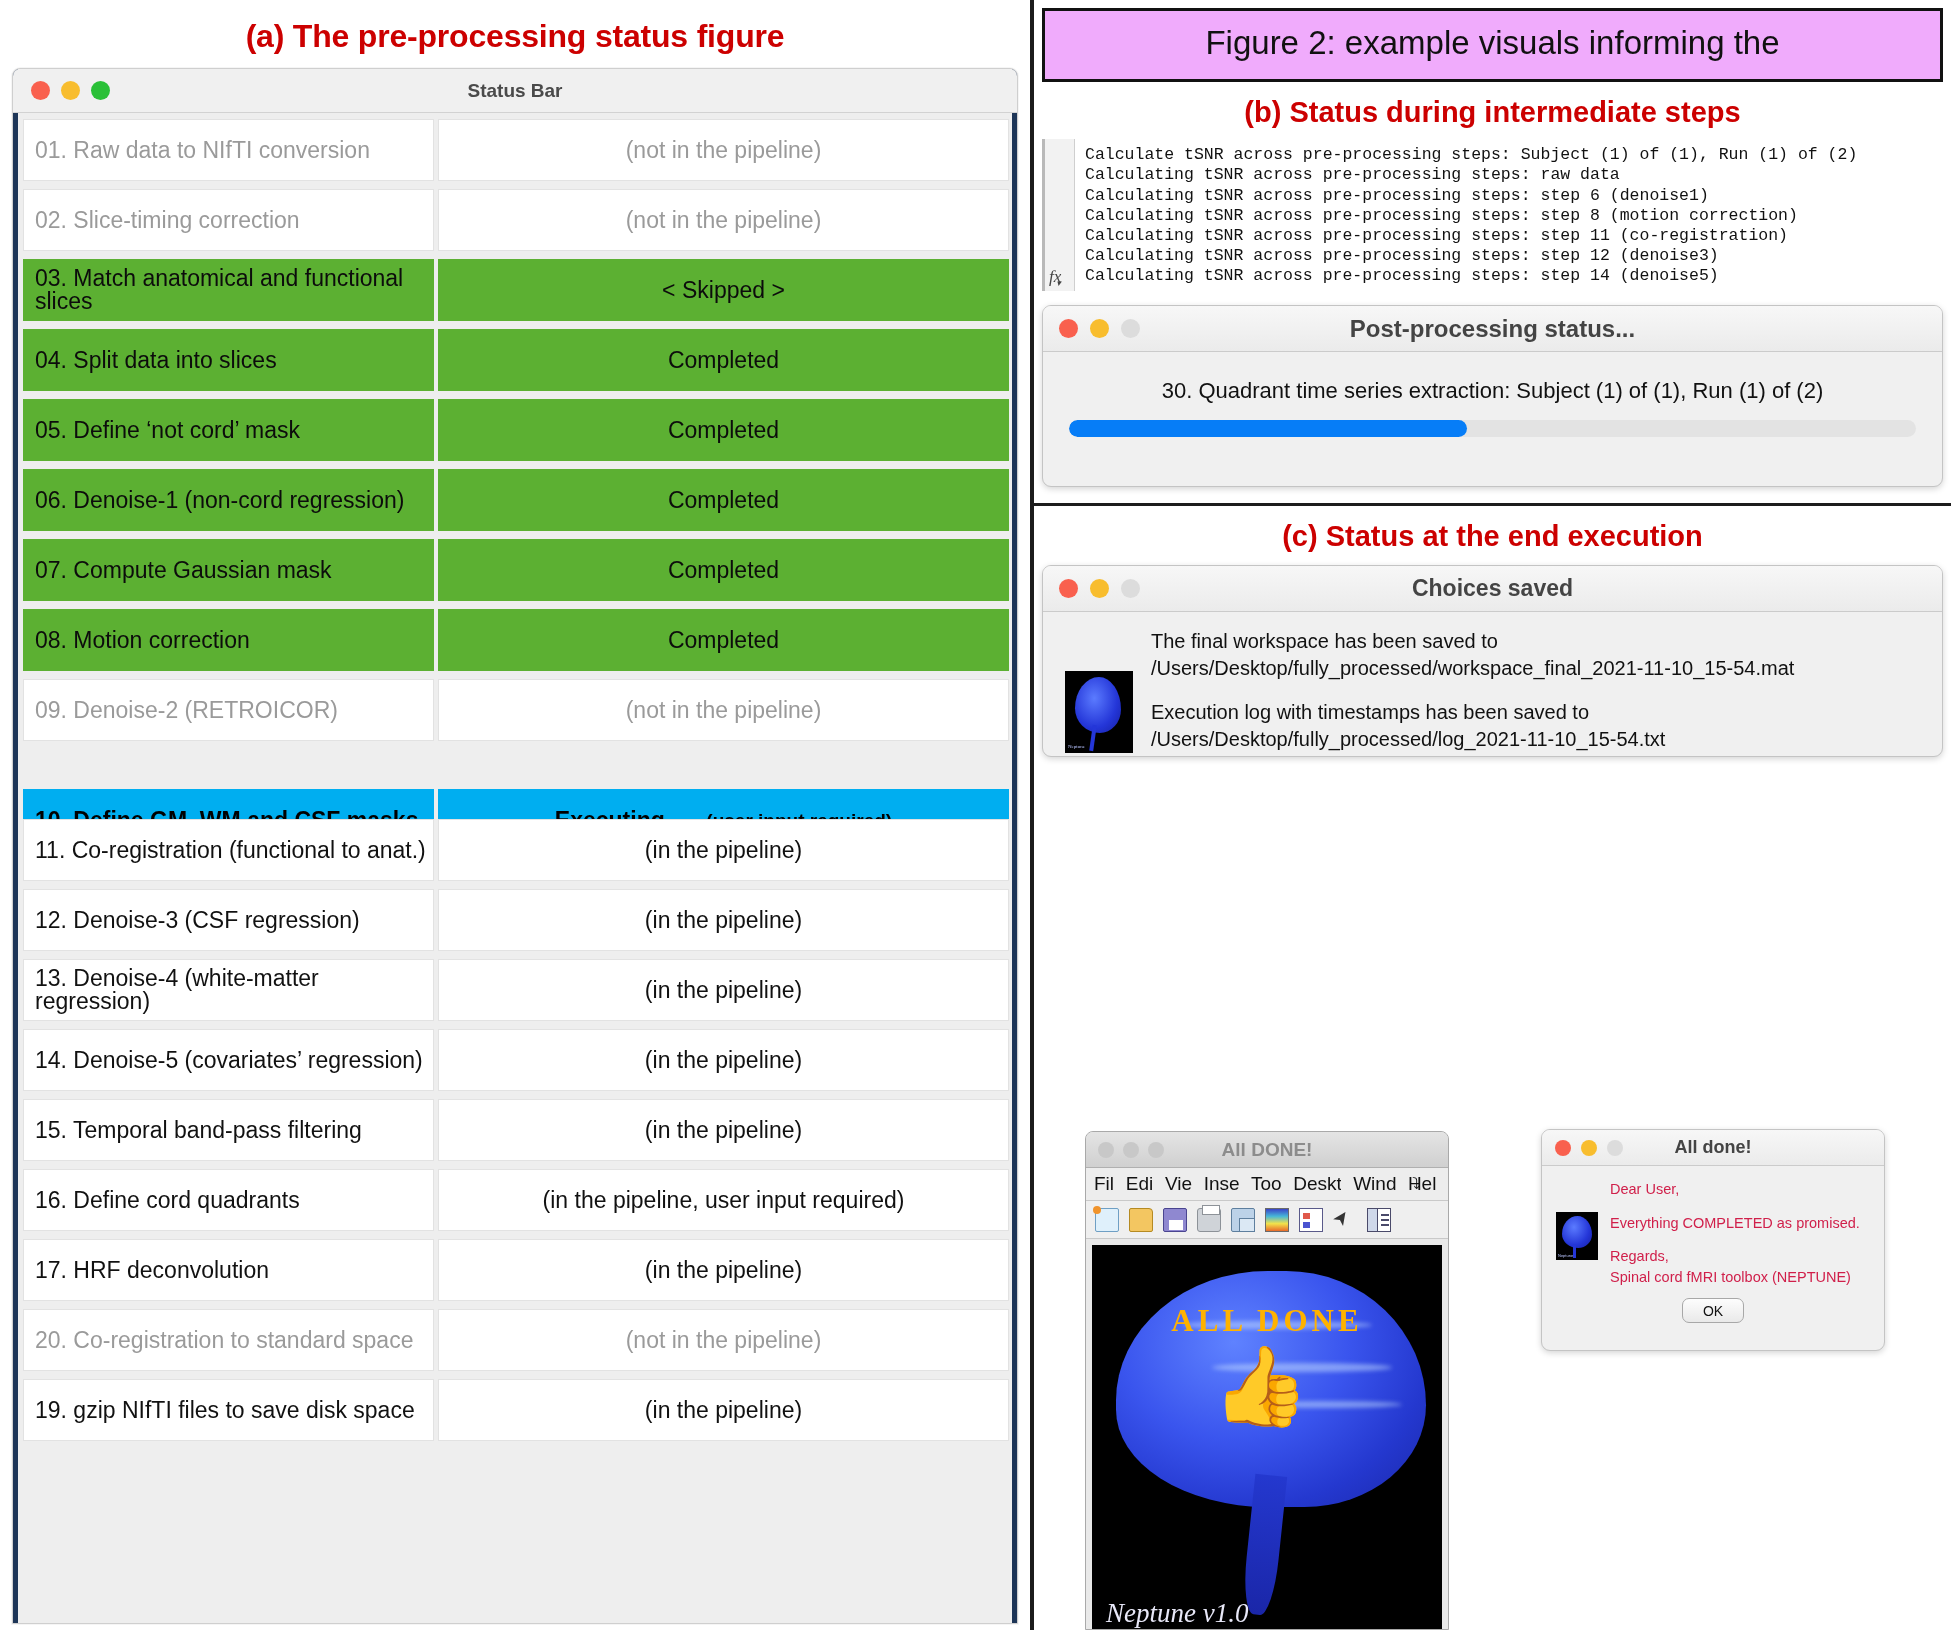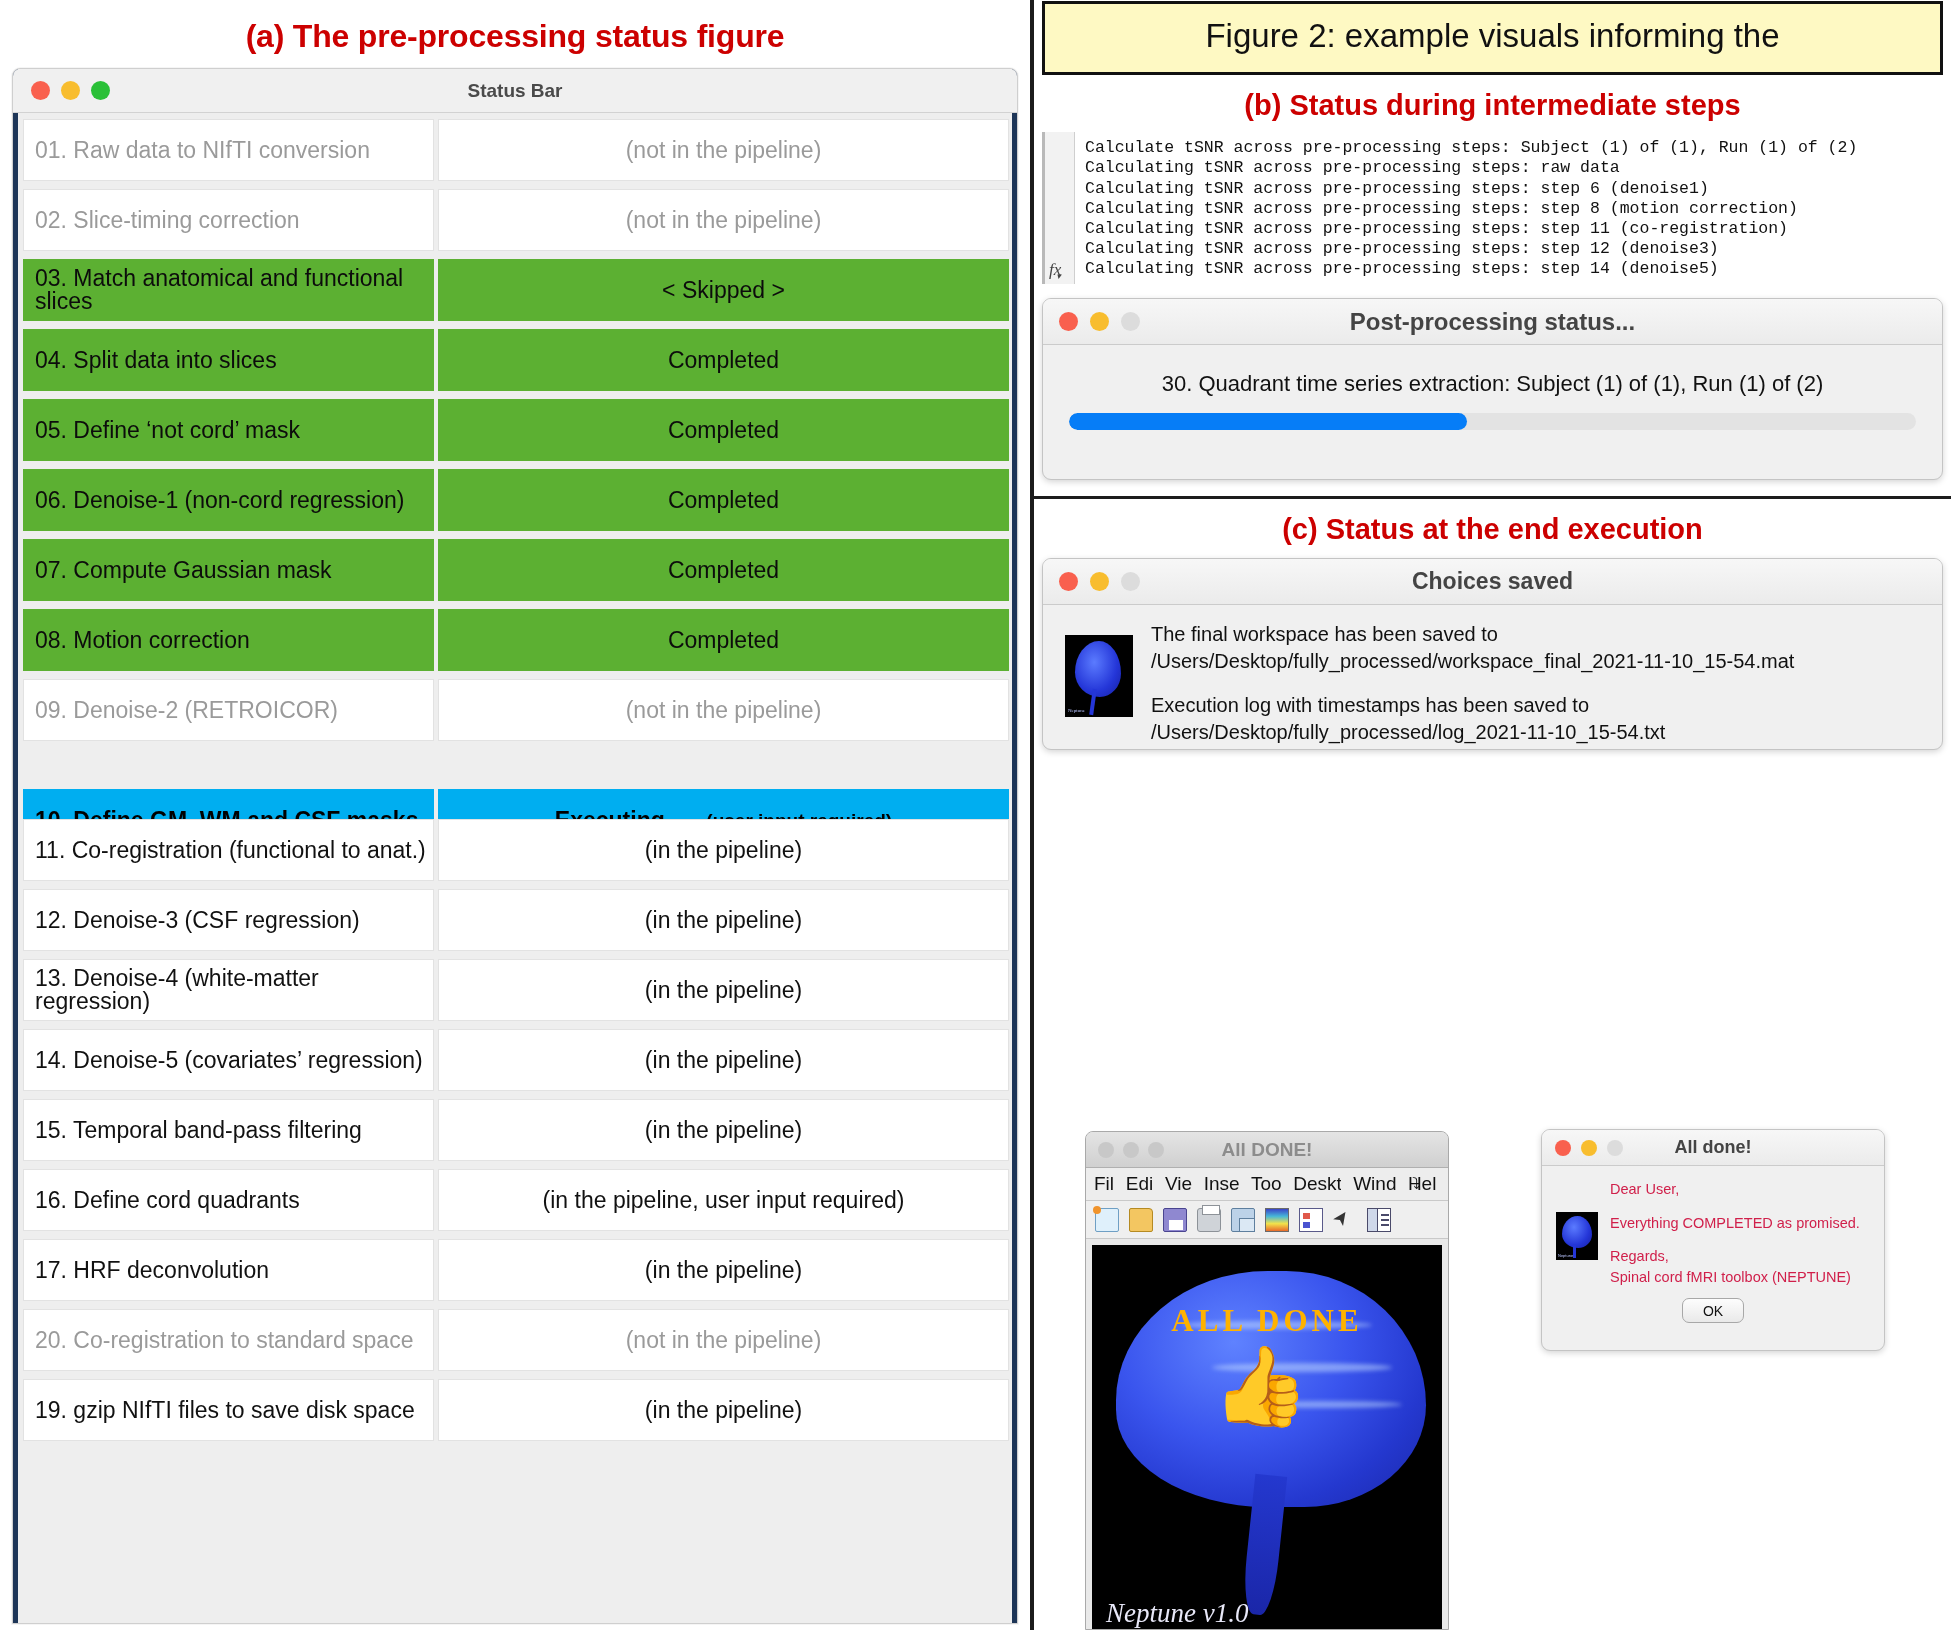--- a/index.html
+++ b/index.html
@@ -81,21 +81,21 @@
     color: #000; font-weight: 600;
   }
   .exec-note { font-size: 19px !important; font-weight: 600; margin-left: 16px; }
 
   
   .right-col {
     position: absolute; left: 1034px; top: 0; width: 917px; height: 1630px;
     background: #ffffff;
   }
   .fig-caption-box {
-    margin: 1px 8px 0 8px; border: 3px solid #111; background: #fef9c3;
+    margin: 8px 8px 0 8px; border: 3px solid #111; background: #f0abfc;
     padding: 12px 10px 16px 10px; text-align: center;
   }
   .fig-caption-box div {
     font-size: 33px; color: #111; line-height: 1.22; font-weight: 400;
   }
   .panel-title-b, .panel-title-c {
     color: #cc0000; font-weight: 700; font-size: 29px;
     text-align: center; margin-top: 14px;
   }
 
@@ -158,21 +158,21 @@
 
   .hsep {
     margin: 16px 0 0 0; height: 3px; background: #1c1c1c;
   }
 
   
   .choices {
     margin: 12px 8px 0 8px; height: 192px;
   }
   .choices .tbar .tt { font-size: 23px; }
-  .ch-body { display: flex; padding: 16px 22px 0 22px; }
+  .ch-body { display: flex; padding: 16px 22px 0 22px; align-items: flex-end; }
   .brainthumb {
     width: 68px; height: 82px; background: #000;
     position: relative; overflow: hidden; flex: 0 0 auto;
     margin-top: 14px;
   }
   .brainthumb .blob {
     position: absolute; left: 10px; top: 6px; width: 46px; height: 56px;
     background: radial-gradient(ellipse at 42% 38%, #5b7bff 0%, #2436d8 60%, #151ea0 100%);
     border-radius: 52% 48% 46% 54% / 56% 58% 42% 44%;
   }

